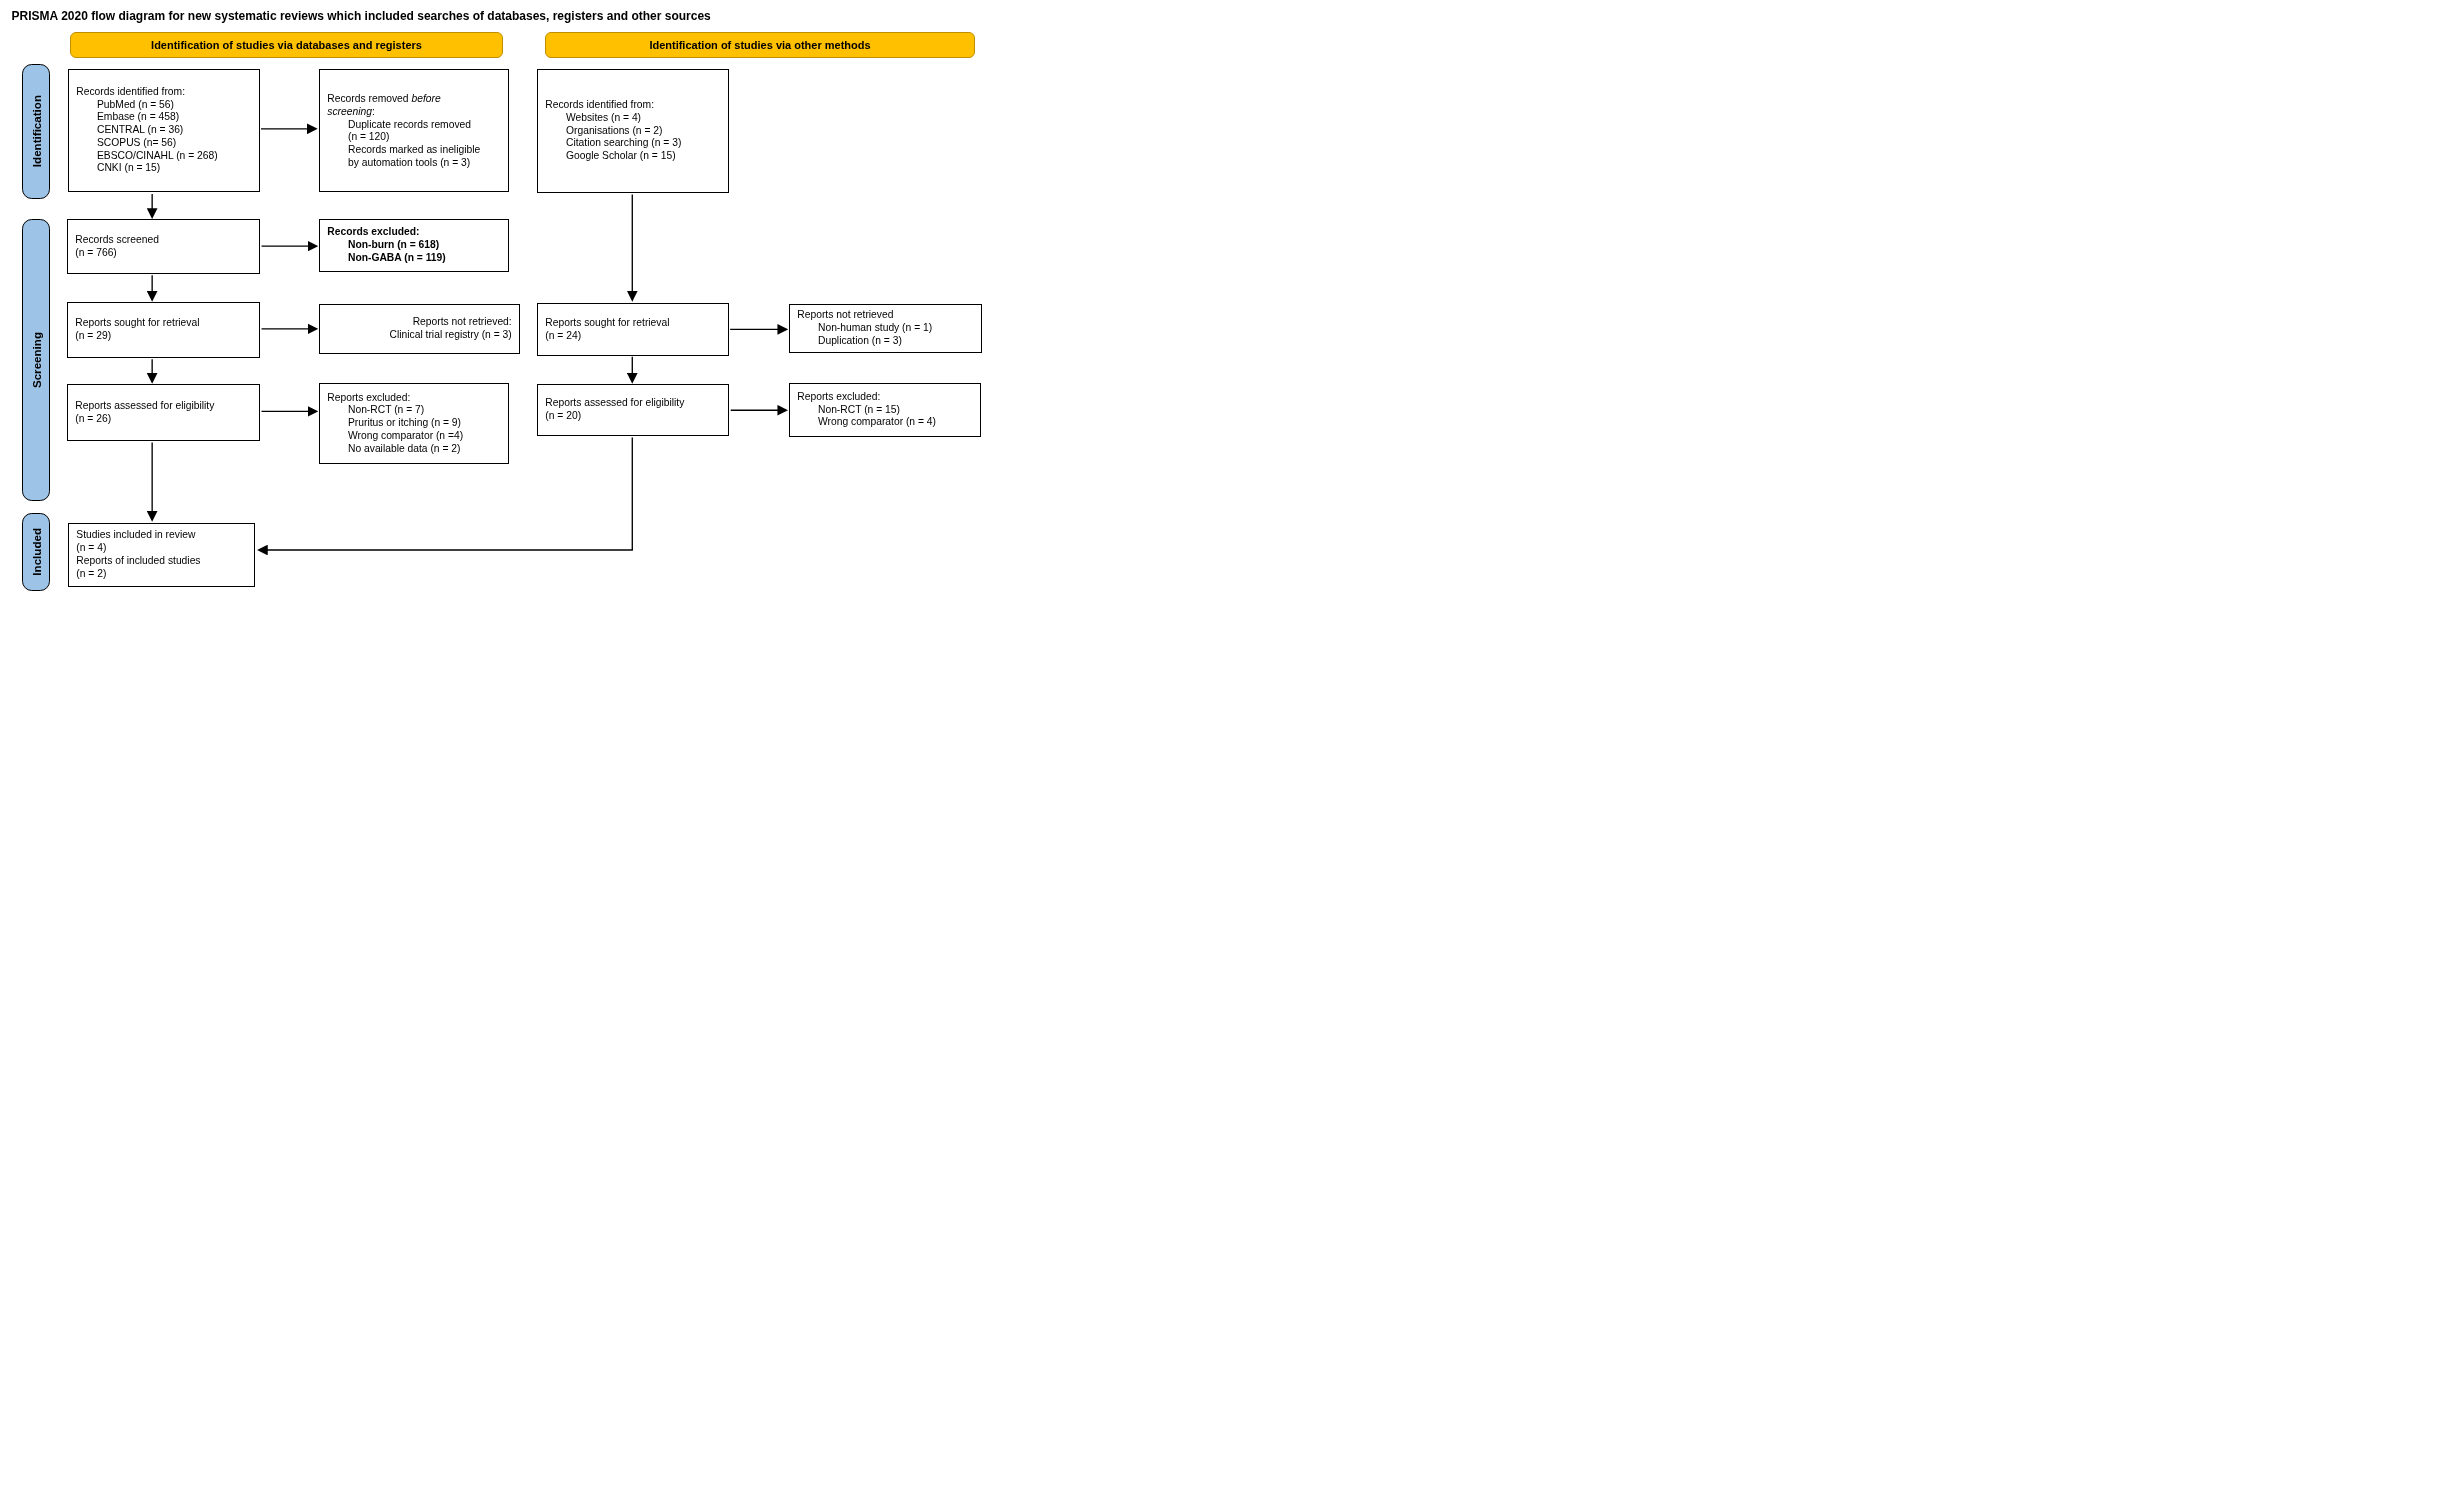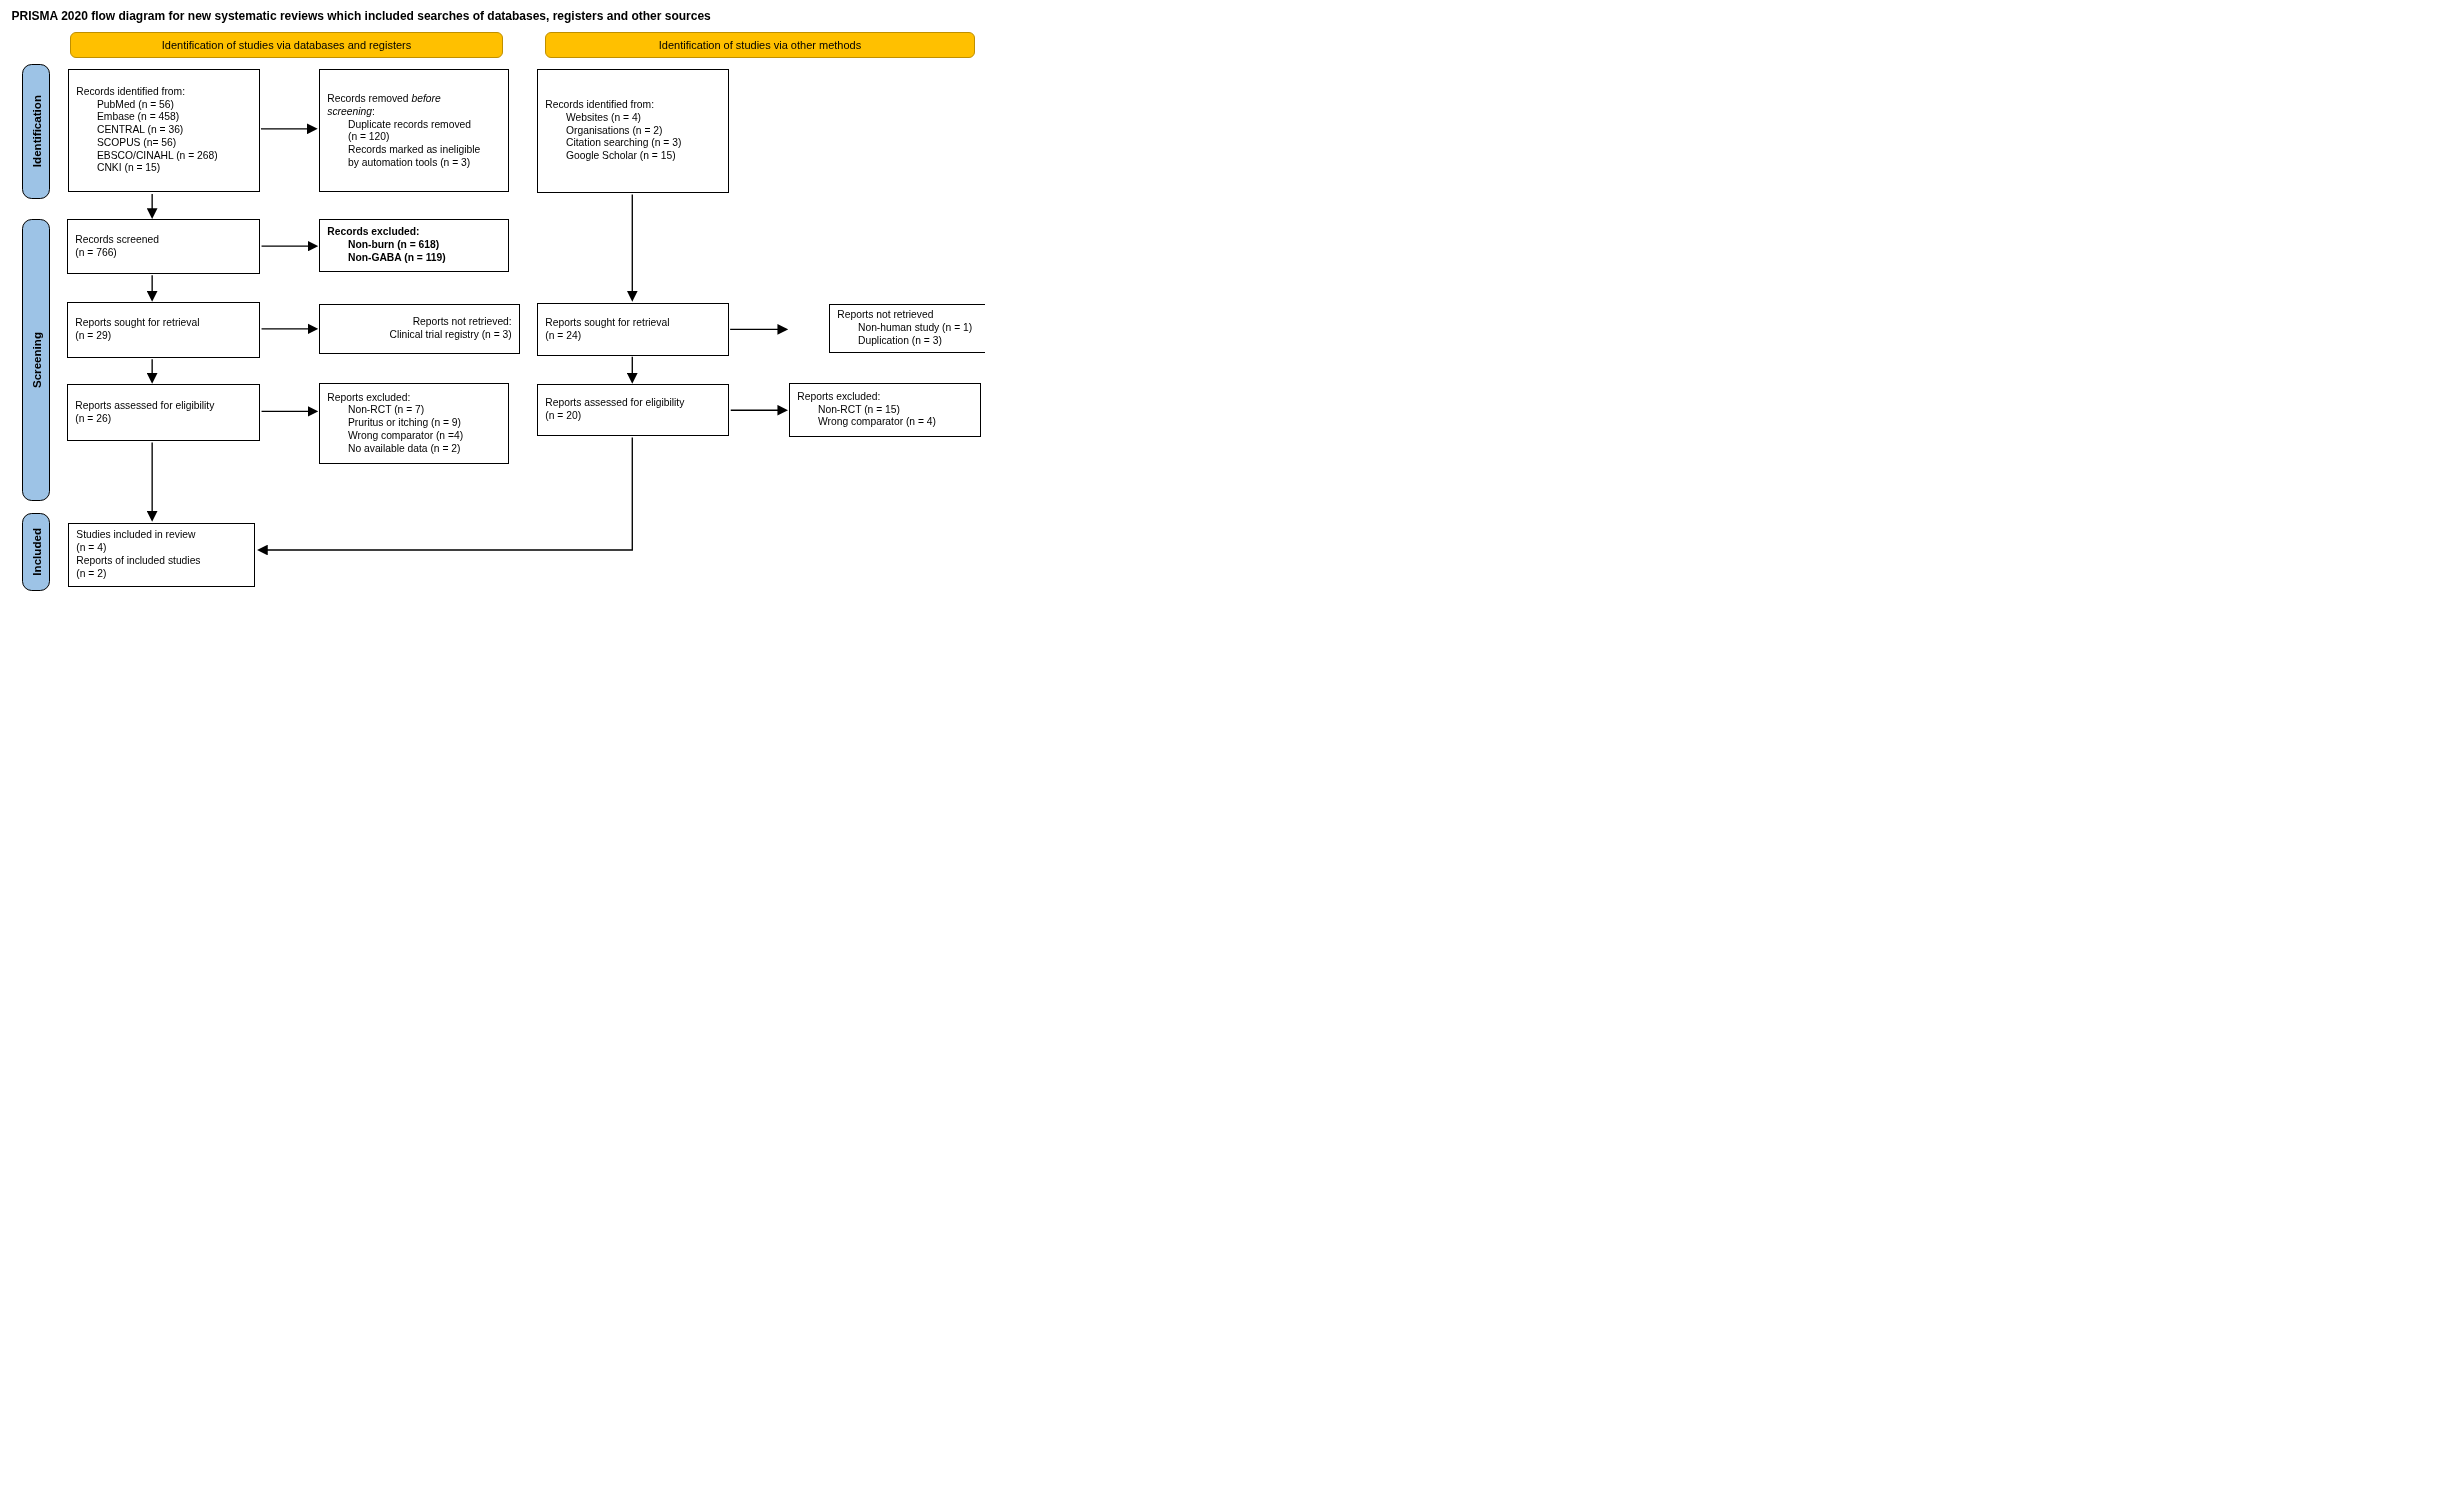--- a/index.html
+++ b/index.html
@@ -17,21 +17,21 @@
     position:absolute;left:11.6px;top:8.5px;
     font-size:12px;font-weight:bold;white-space:nowrap;letter-spacing:0;text-align:right;
   }
 
   .banner{
     position:absolute;top:32px;height:26px;
     background:var(--banner-fill);
     border:1.5px solid var(--banner-border);
     border-radius:6px;box-sizing:border-box;
     display:flex;align-items:center;justify-content:center;
-    font-size:11px;font-weight:normal;
+    font-size:11px;font-weight:bold;
   }
   .banner-left{left:70px;width:433px;}
   .banner-right{left:545px;width:430px;}
 
   .stage{
     position:absolute;left:22px;width:28px;
     background:var(--stage-fill);
     border:1.8px solid #000;border-radius:9.7px;box-sizing:border-box;
     display:flex;align-items:center;justify-content:center;
   }
@@ -127,21 +127,21 @@
   <div class="box" style="left:319px;top:304px;width:201px;height:50px;align-items:flex-end;">
     <div class="line">Reports not retrieved:</div>
     <div class="line item">Clinical trial registry (n = 3)</div>
   </div>
 
   <div class="box" style="left:537px;top:303px;width:192px;height:53px;">
     <div class="line">Reports sought for retrieval</div>
     <div class="line">(n = 24)</div>
   </div>
 
-  <div class="box" style="left:829px;top:304px;width:193px;height:49px;">
+  <div class="box" style="left:789px;top:304px;width:193px;height:49px;">
     <div class="line">Reports not retrieved</div>
     <div class="line item">Non-human study (n = 1)</div>
     <div class="line item">Duplication (n = 3)</div>
   </div>
 
   <div class="box" style="left:67px;top:384px;width:193px;height:57px;">
     <div class="line">Reports assessed for eligibility</div>
     <div class="line">(n = 26)</div>
   </div>
 

